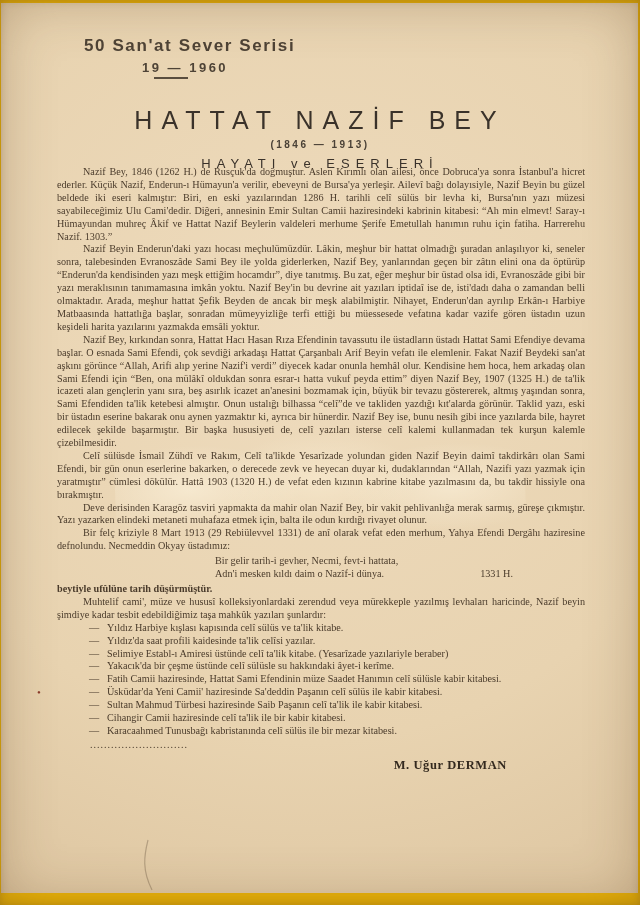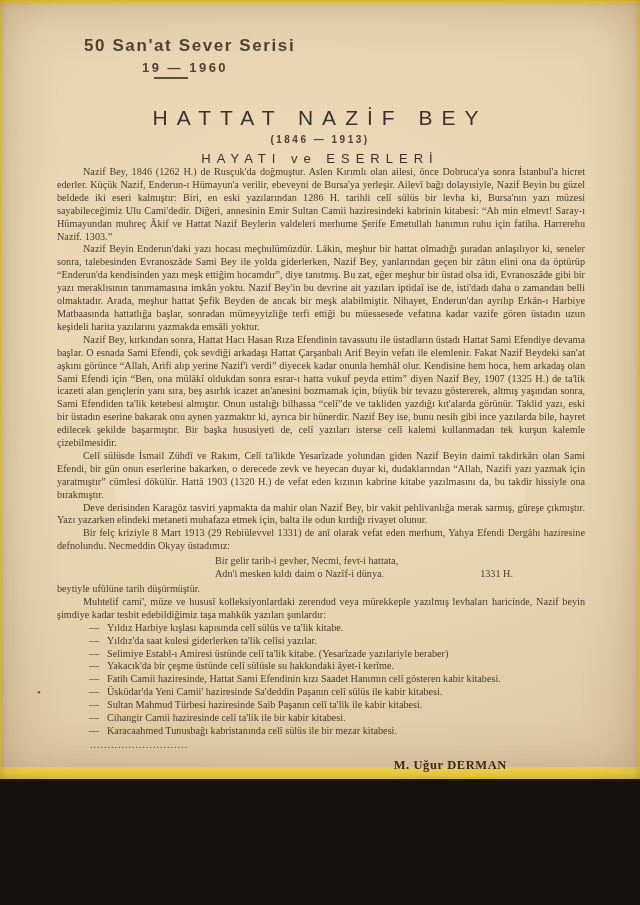--- a/index.html
+++ b/index.html
@@ -1,18 +1,18 @@
 <!DOCTYPE html>
 <html><head>
 <meta charset="utf-8">
 <style>
   html,body { margin:0; padding:0; background:#15110e; }
   .scan {
-    position:relative; width:640px; height:779px; overflow:hidden;
-    background:#fde047;
+    position:relative; width:640px; height:905px; overflow:hidden;
+    background:#eab308;
     font-family:"Liberation Serif", serif;
   }
   .paper {
     position:absolute; left:1px; right:2px; top:3px; bottom:12px;
     background:
       radial-gradient(ellipse 130% 90% at 48% 38%, #eedbbd 0%, #e8d3b0 50%, #ddc5a0 80%, #cdb28a 100%);
   }
   .vignette {
     position:absolute; inset:0;
     box-shadow: inset 0 0 55px rgba(92,62,30,0.30), inset 0 0 8px rgba(70,45,20,0.25);
@@ -33,28 +33,28 @@
 
   .header { position:absolute; top:36px; left:84px; color:#4e4336;
             font-family:"Liberation Sans", sans-serif; }
   .series { font-size:17px; font-weight:bold; letter-spacing:1.6px; }
   .series-number { font-size:13px; font-weight:bold; letter-spacing:2.5px;
                    margin:4px 0 0 58px; }
   .series-rule { width:34px; height:0; border-top:2px solid #5a4e3f; margin:2px 0 0 70px; }
 
   .title-block { position:absolute; top:106px; left:0; width:100%; text-align:center;
                  color:#3a322a; font-family:"Liberation Sans", sans-serif; }
-  .title { font-size:21px; letter-spacing:9px; font-weight:normal; white-space:nowrap; }
+  .title { font-size:25px; letter-spacing:9px; font-weight:normal; white-space:nowrap; }
   .title-dates { font-size:10px; letter-spacing:2.5px; margin-top:4px; font-weight:bold; color:#4a4136; }
   .subtitle { font-size:13px; letter-spacing:6px; margin-top:6px; font-weight:normal; }
 
   .body { position:absolute; top:166px; left:57px; width:528px;
           font-size:10.2px; line-height:12.9px; color:#4a3b2b; text-align:justify; }
   .body p { margin:0; text-indent:26px; }
-  .noindent { text-indent:0 !important; }
+  .noindent { text-indent:0 !important;font-weight:bold; }
 
   .couplet { position:relative; margin:2px 0; }
   .couplet-lines { margin-left:158px; text-align:left; }
   .couplet-date { position:absolute; right:72px; bottom:0; }
 
   .list { position:relative; }
   .list-item { margin:0; padding-left:58px; text-indent:-26px; text-align:left; }
   .dash { display:inline-block; width:18px; text-indent:0; }
   .star { position:absolute; left:6px; color:#8a3b2a; font-size:11px; line-height:12.9px; }
   .dots { margin:1px 0 0 33px; letter-spacing:1px; font-size:10px; color:#4a3b2b; }
@@ -96,24 +96,24 @@
         <div>Adn'i mesken kıldı daim o Nazîf-i dünya.</div>
       </div>
       <span class="couplet-date">1331 H.</span>
     </div>
 
     <p class="noindent">beytiyle ufûlüne tarih düşürmüştür.</p>
     <p>Muhtelif cami', müze ve hususî kolleksiyonlardaki zerendud veya mürekkeple yazılmış levhaları haricinde, Nazif beyin şimdiye kadar tesbit edebildiğimiz taşa mahkûk yazıları şunlardır:</p>
 
     <div class="list">
       <div class="list-item"><span class="dash">—</span><span>Yıldız Harbiye kışlası kapısında celî sülüs ve ta'lik kitabe.</span></div>
-      <div class="list-item"><span class="dash">—</span><span>Yıldız'da saat kulesi giderlerken ta'lik celîsi yazılar.</span></div>
+      <div class="list-item"><span class="dash">—</span><span>Yıldız'da saat profili kaidesinde ta'lik celîsi yazılar.</span></div>
       <div class="list-item"><span class="dash">—</span><span>Selimiye Establ-ı Amiresi üstünde celî ta'lik kitabe. (Yesarîzade yazılariyle beraber)</span></div>
       <div class="list-item"><span class="dash">—</span><span>Yakacık'da bir çeşme üstünde celî sülüsle su hakkındaki âyet-i kerîme.</span></div>
-      <div class="list-item"><span class="dash">—</span><span>Fatih Camii haziresinde, Hattat Sami Efendinin kızı Saadet Hanımın celî gösteren kabir kitabesi.</span></div>
+      <div class="list-item"><span class="dash">—</span><span>Fatih Camii haziresinde, Hattat Sami Efendinin müze Saadet Hanımın celî sülüsle kabir kitabesi.</span></div>
       <div class="list-item"><span class="star">•</span><span class="dash">—</span><span>Üsküdar'da Yeni Camii' haziresinde Sa'deddin Paşanın celî sülüs ile kabir kitabesi.</span></div>
       <div class="list-item"><span class="dash">—</span><span>Sultan Mahmud Türbesi haziresinde Saib Paşanın celî ta'lik ile kabir kitabesi.</span></div>
       <div class="list-item"><span class="dash">—</span><span>Cihangir Camii haziresinde celî ta'lik ile bir kabir kitabesi.</span></div>
       <div class="list-item"><span class="dash">—</span><span>Karacaahmed Tunusbağı kabristanında celî sülüs ile bir mezar kitabesi.</span></div>
     </div>
 
     <div class="dots">............................</div>
 
     <div class="signature">M. Uğur DERMAN</div>
   </div>

